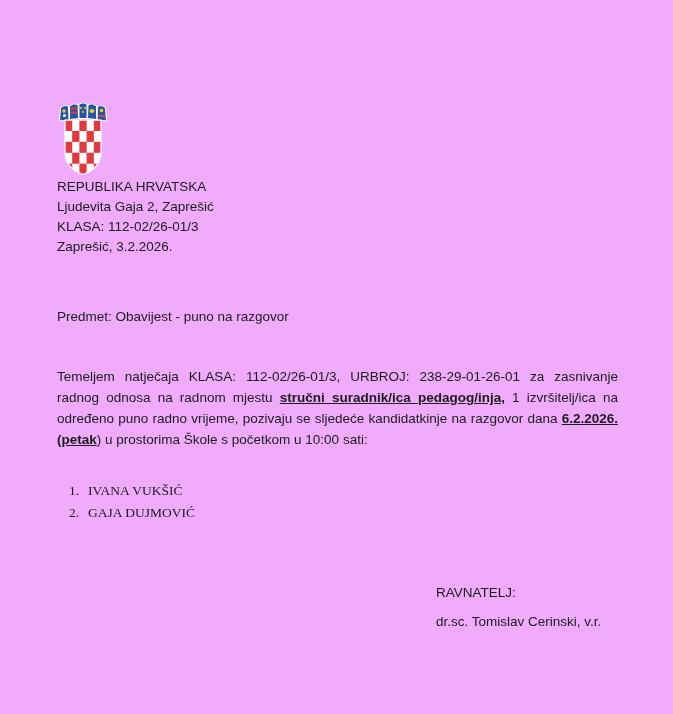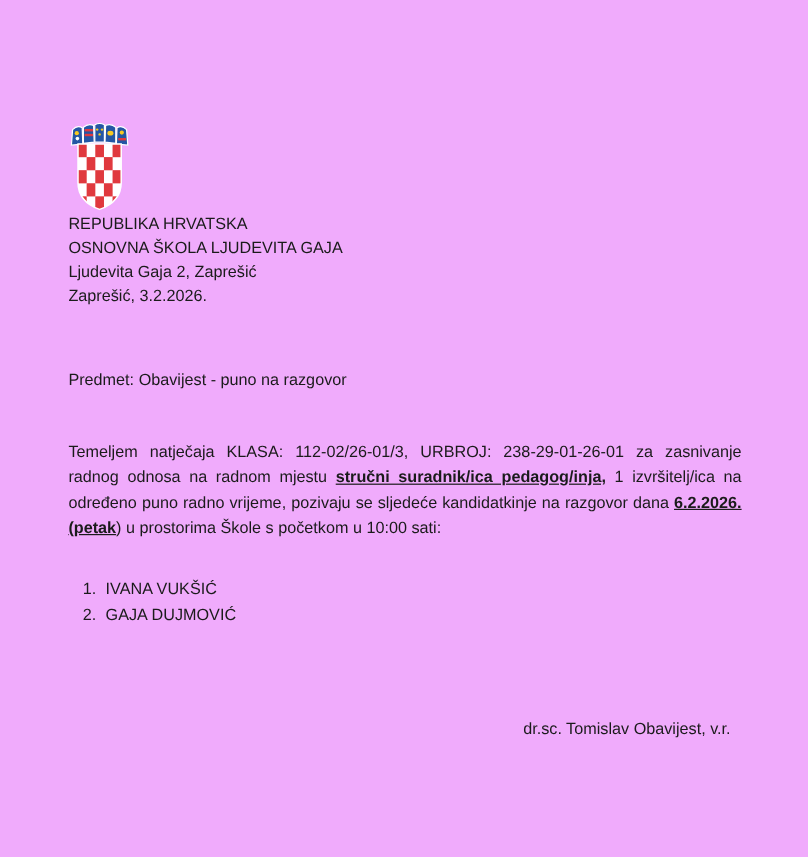--- a/index.html
+++ b/index.html
@@ -47,20 +47,21 @@
   .body-par b { font-weight: bold; text-decoration: underline; }
   .candidates {
     position: absolute;
     left: 69px;
     top: 480px;
     margin: 0;
     padding: 0;
     list-style: none;
     counter-reset: cand;
     line-height: 21.5px;
+    font-family: Liberation Serif, serif;
   }
   .candidates li { counter-increment: cand; }
   .candidates li::before {
     content: counter(cand) ".";
     display: inline-block;
     width: 19px;
   }
   .signature {
     position: absolute;
     left: 436px;
@@ -117,31 +118,32 @@
         <rect class="f-red" x="14" y="123.2" width="14.5" height="22" fill="#e0393e"></rect>
         <rect class="f-red" x="42.8" y="123.2" width="14.5" height="22" fill="#e0393e"></rect>
         <rect class="f-red" x="71.6" y="123.2" width="14.5" height="22" fill="#e0393e"></rect>
       </g>
       <path d="M14,36 H86 V100 Q86,132 50,145 Q14,132 14,100 Z" fill="none" stroke="#ffffff" stroke-width="2.5"></path>
     </svg>
   </div>
 
   <div class="letterhead">
     <div>REPUBLIKA HRVATSKA</div>
-    <div>OSNOVNA ŠKOLA LJUDEVITA GAJA</div>
     <div>Ljudevita Gaja 2, Zaprešić</div>
+    <div>KLASA: 112-02/26-01/3</div>
     <div>Zaprešić, 3.2.2026.</div>
   </div>
 
   <div class="subject">Predmet: Obavijest - puno na razgovor</div>
 
   <p class="body-par" id="body-paragraph"><span>Temeljem natječaja KLASA: 112-02/26-01/3, URBROJ: 238-29-01-26-01 za zasnivanje radnog odnosa na radnom mjestu </span><b>stručni suradnik/ica pedagog/inja,</b><span> 1 izvršitelj/ica na određeno puno radno vrijeme, pozivaju se sljedeće kandidatkinje na razgovor dana </span><b>6.2.2026. (petak</b><span>) u prostorima Škole s početkom u 10:00 sati:</span></p>
 
   <ol class="candidates">
     <li>IVANA VUKŠIĆ</li>
     <li>GAJA DUJMOVIĆ</li>
   </ol>
 
   <div class="signature">
-    <div class="sig-name">dr.sc. Tomislav Obavijest, v.r.</div>
+    <div class="sig-title">RAVNATELJ:</div>
+    <div class="sig-name">dr.sc. Tomislav Cerinski, v.r.</div>
   </div>
 
 </div>
 
 </body></html>

